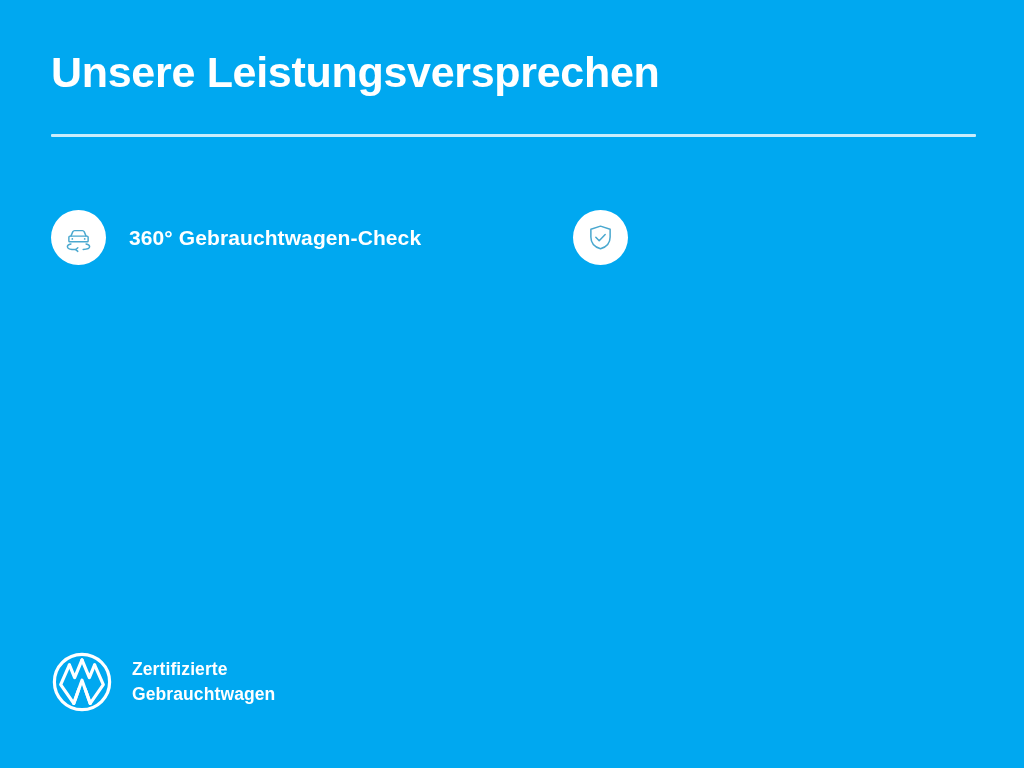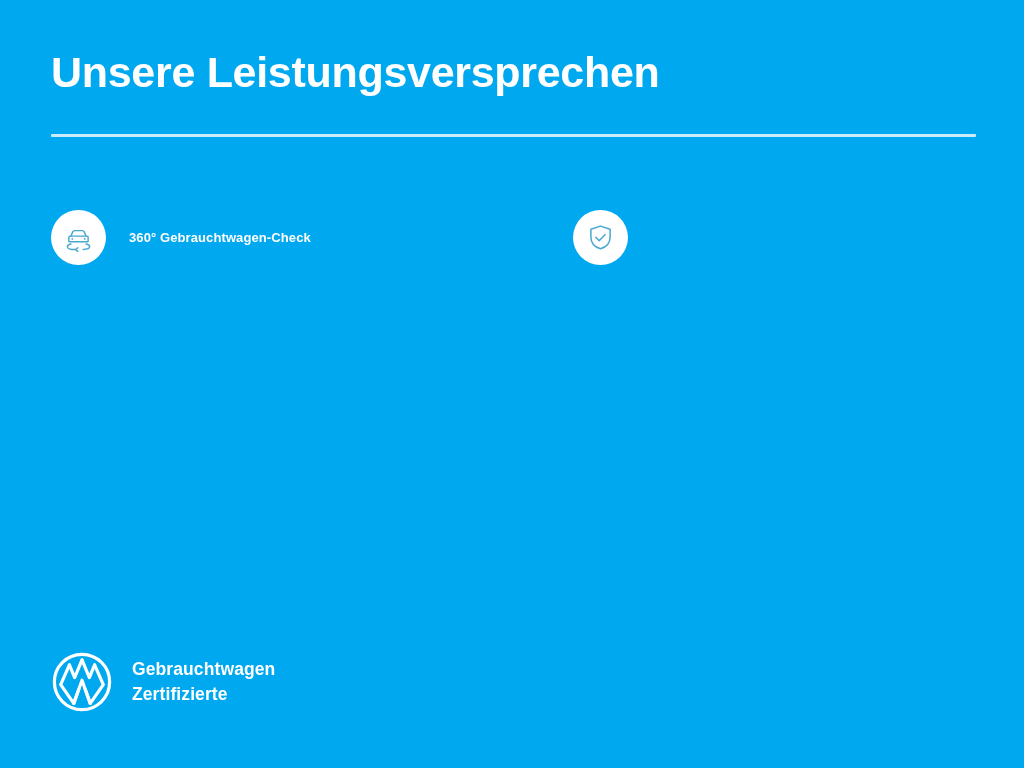--- a/index.html
+++ b/index.html
@@ -72,21 +72,21 @@
     display: flex;
     align-items: center;
     justify-content: center;
   }
   .feature-icon svg {
     width: 33px;
     height: 33px;
     display: block;
   }
   .feature-label {
-    font-size: 13px;
+    font-size: 21px;
     font-weight: 700;
     color: #ffffff;
     letter-spacing: 0.1px;
     white-space: nowrap;
   }
 
   
   #brand {
     position: absolute;
     left: 51px;
@@ -155,18 +155,18 @@
     <svg id="vw-logo" viewBox="0 0 64 64" fill="none" stroke="#ffffff" stroke-width="3.3" stroke-linecap="round" stroke-linejoin="round">
       <circle cx="32" cy="32" r="28.5"></circle>
       <path d="M32 9.2l-7.6 18.2L19 14.4"></path>
       <path d="M32 9.2l7.6 18.2L45 14.4"></path>
       <path d="M19 14.4 10 34.7l13.5 19.4 5.2-14.6"></path>
       <path d="M45 14.4 54 34.7 40.5 54.1l-5.2-14.6"></path>
       <path d="M28.7 39.5 32 30.2l3.3 9.3"></path>
       <path d="m23.5 54.1 4.6-13M40.5 54.1l-4.6-13"></path>
     </svg>
     <div id="brand-text" style="color: rgb(255, 255, 255);">
+      <div>Zertifizierte</div>
       <div>Gebrauchtwagen</div>
-      <div>Zertifizierte</div>
     </div>
   </div>
 
 </div>
 
 </body></html>

